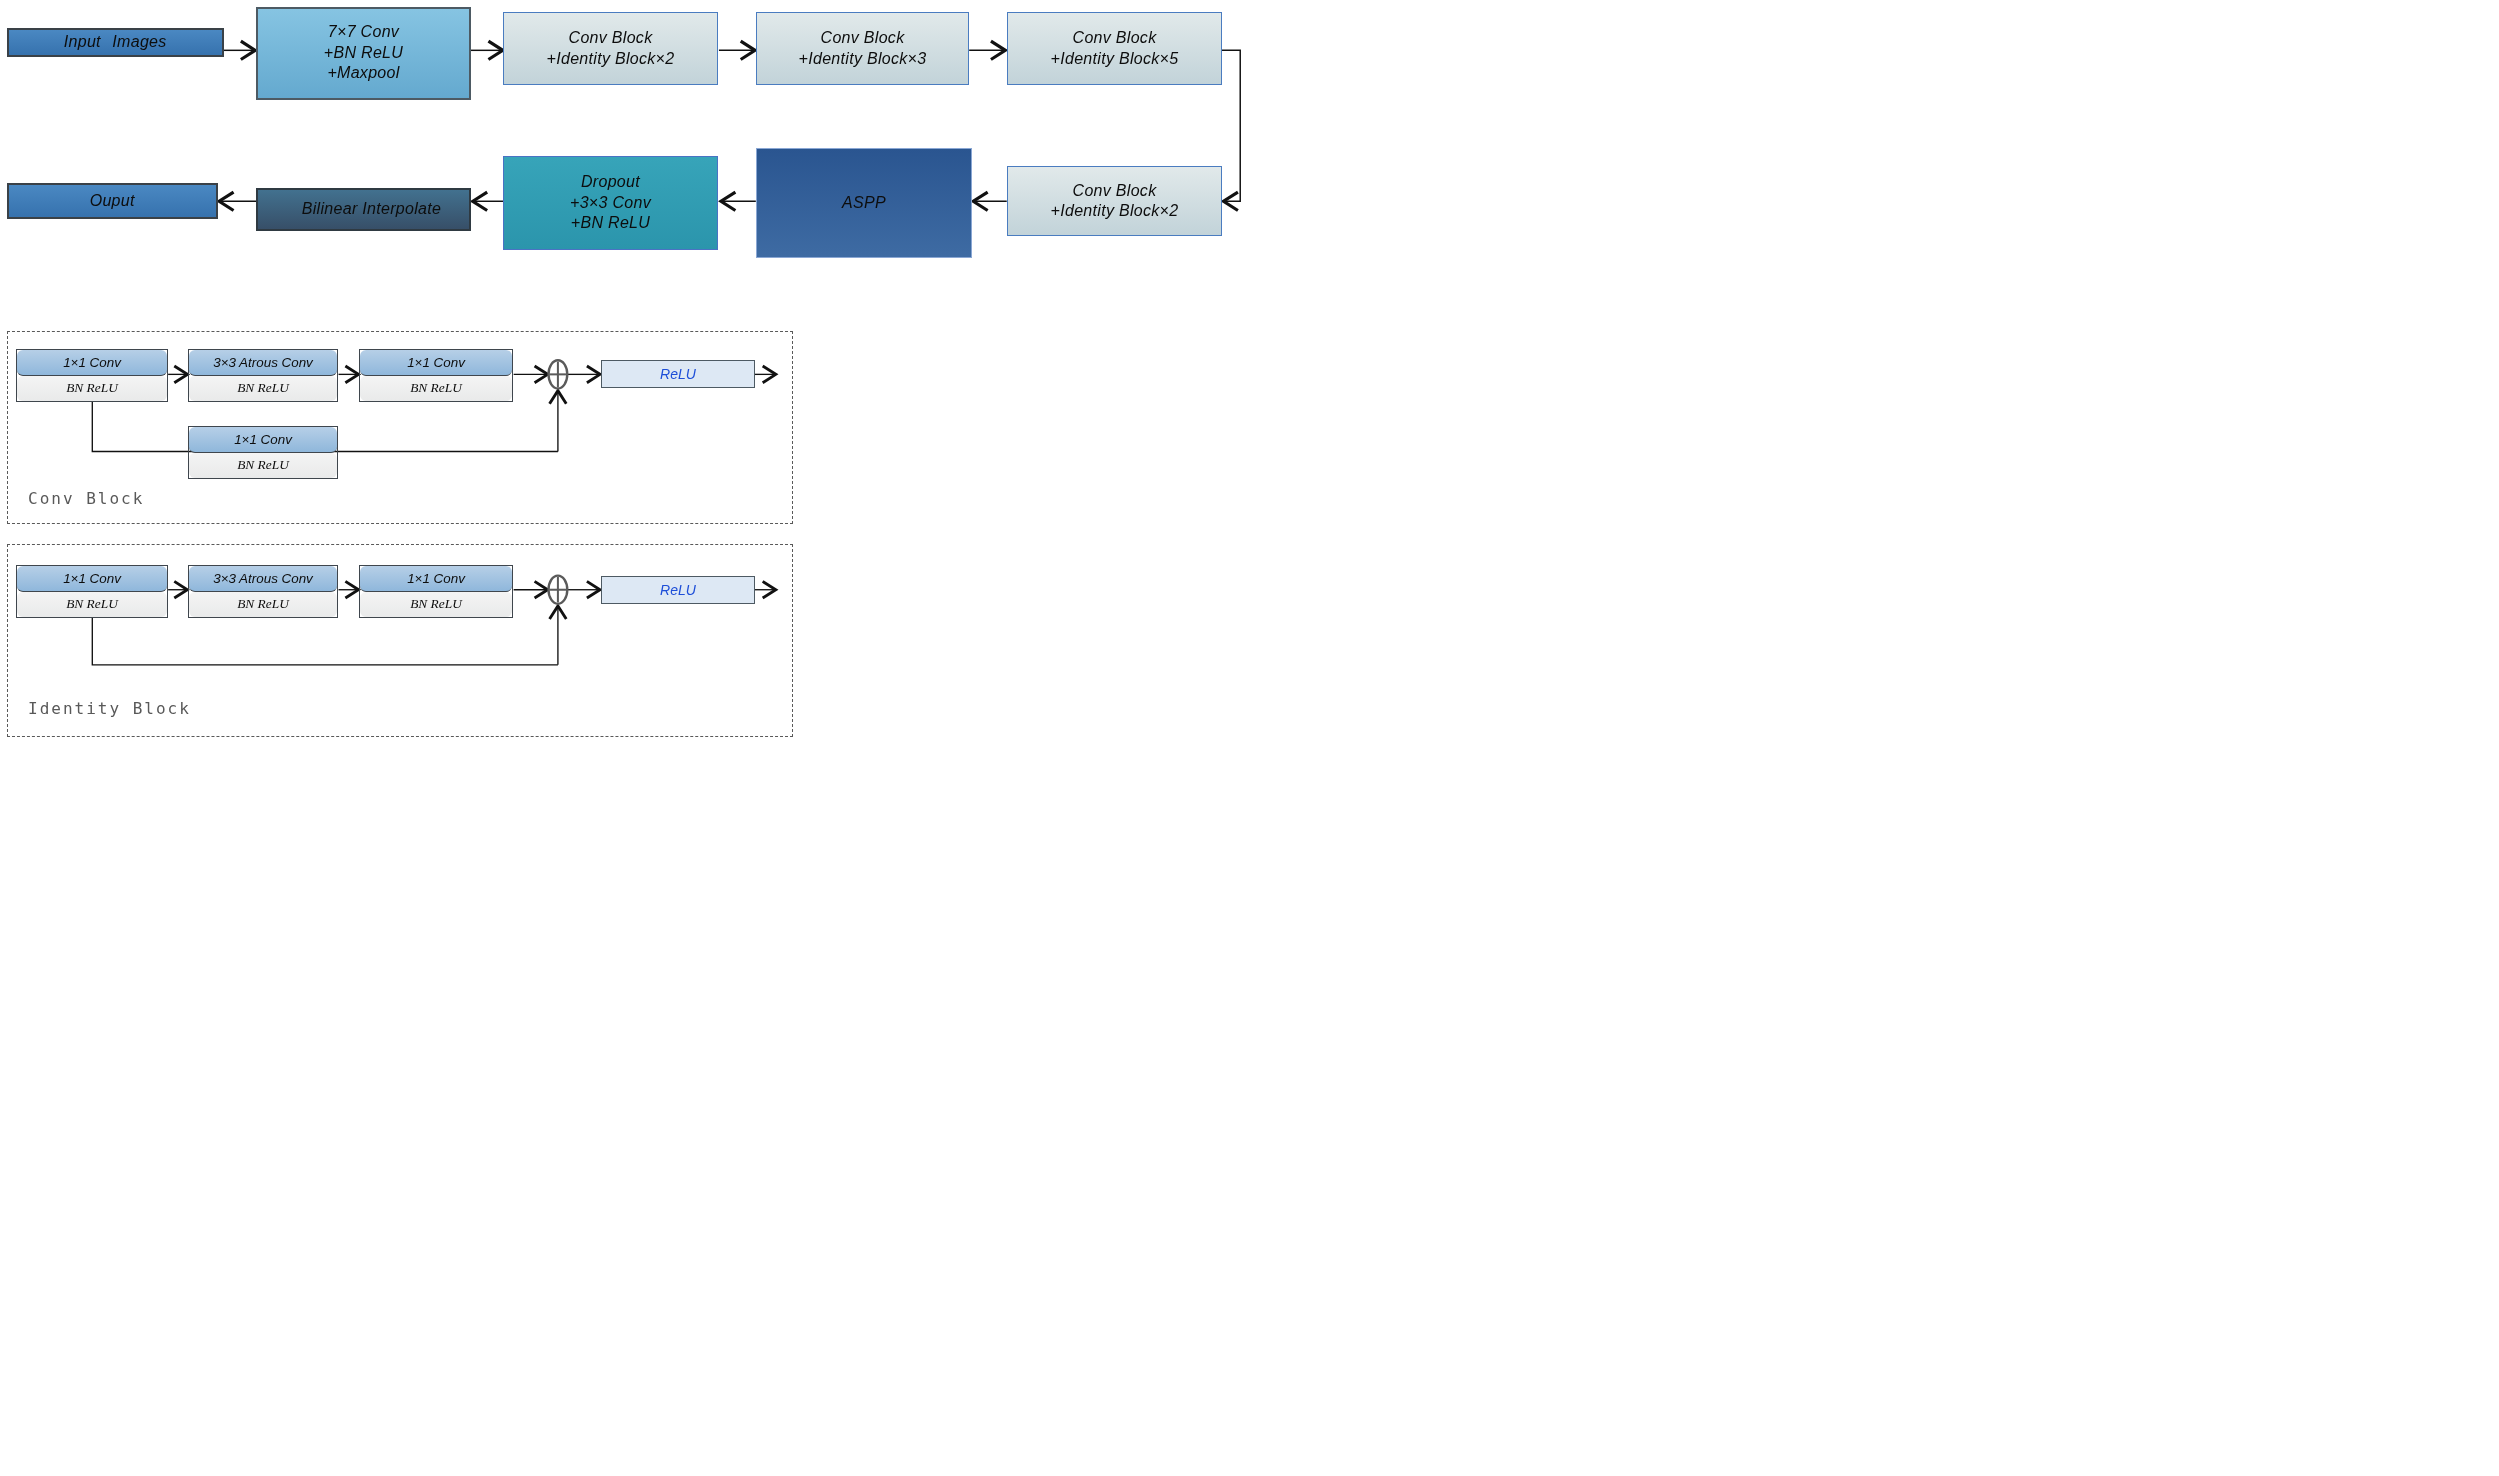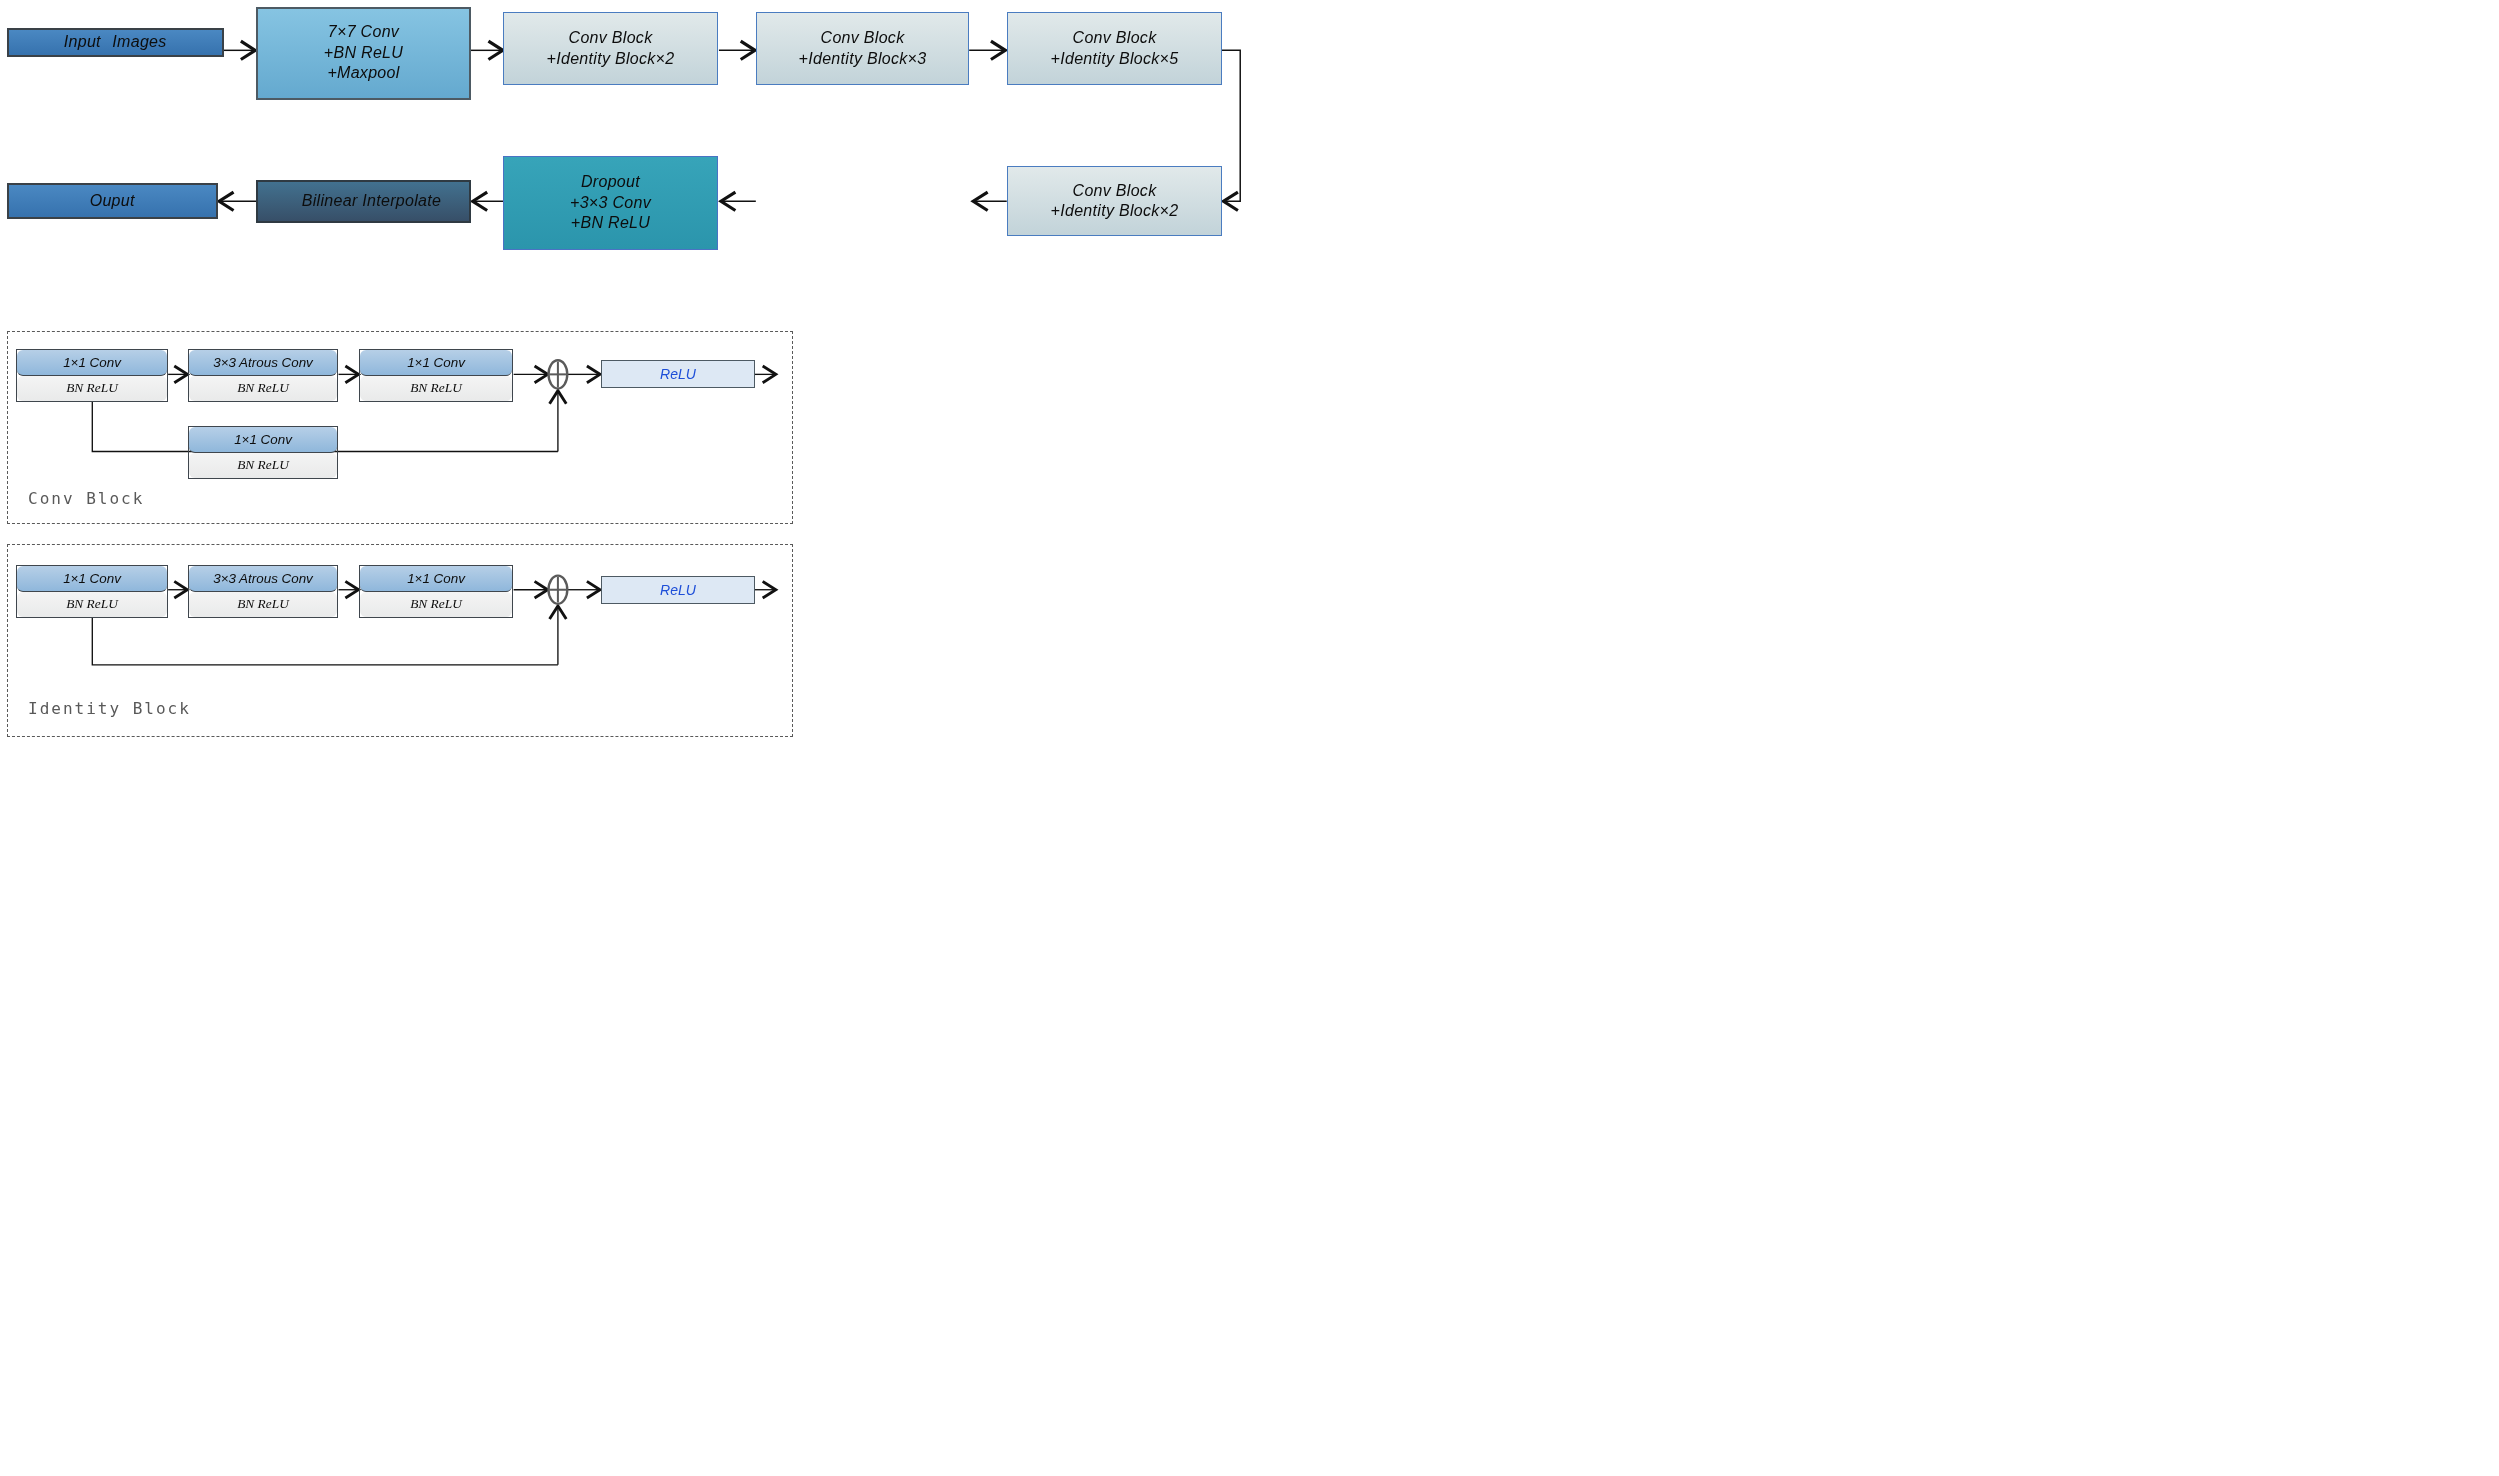--- a/index.html
+++ b/index.html
@@ -107,26 +107,27 @@
 +Identity Block×2</div>
 
   <div class="node big pale" style="left:756px;top:12px;width:213px;height:73px;">Conv Block
 +Identity Block×3</div>
 
   <div class="node big pale" style="left:1007px;top:12px;width:215px;height:73px;">Conv Block
 +Identity Block×5</div>
 
   <div class="node big blue-solid" style="left:6.7px;top:183px;width:211px;height:36px;">Ouput</div>
 
-  <div class="node big slate" style="left:256px;top:180px;width:215px;height:43px;padding-left:16px;">Bilinear Interpolate</div>
+  <div class="node big slate" style="left:256px;top:188px;width:215px;height:43px;padding-left:16px;">Bilinear Interpolate</div>
 
   <div class="node big teal" style="left:503px;top:156px;width:215px;height:94px;">Dropout
 +3×3 Conv
 +BN ReLU</div>
 
+  <div class="node big darkblue" style="left:756px;top:148px;width:216px;height:110px;">ASPP</div>
 
   <div class="node big pale" style="left:1007px;top:166px;width:215px;height:70px;">Conv Block
 +Identity Block×2</div>
 
   <div class="dashedbox" style="left:6.7px;top:331px;width:786px;height:193px;"></div>
 
   <div class="twocell" style="left:16px;top:349px;width:152px;">
     <div class="cell top">1×1 Conv</div>
     <div class="cell bot">BN ReLU</div>
   </div>

